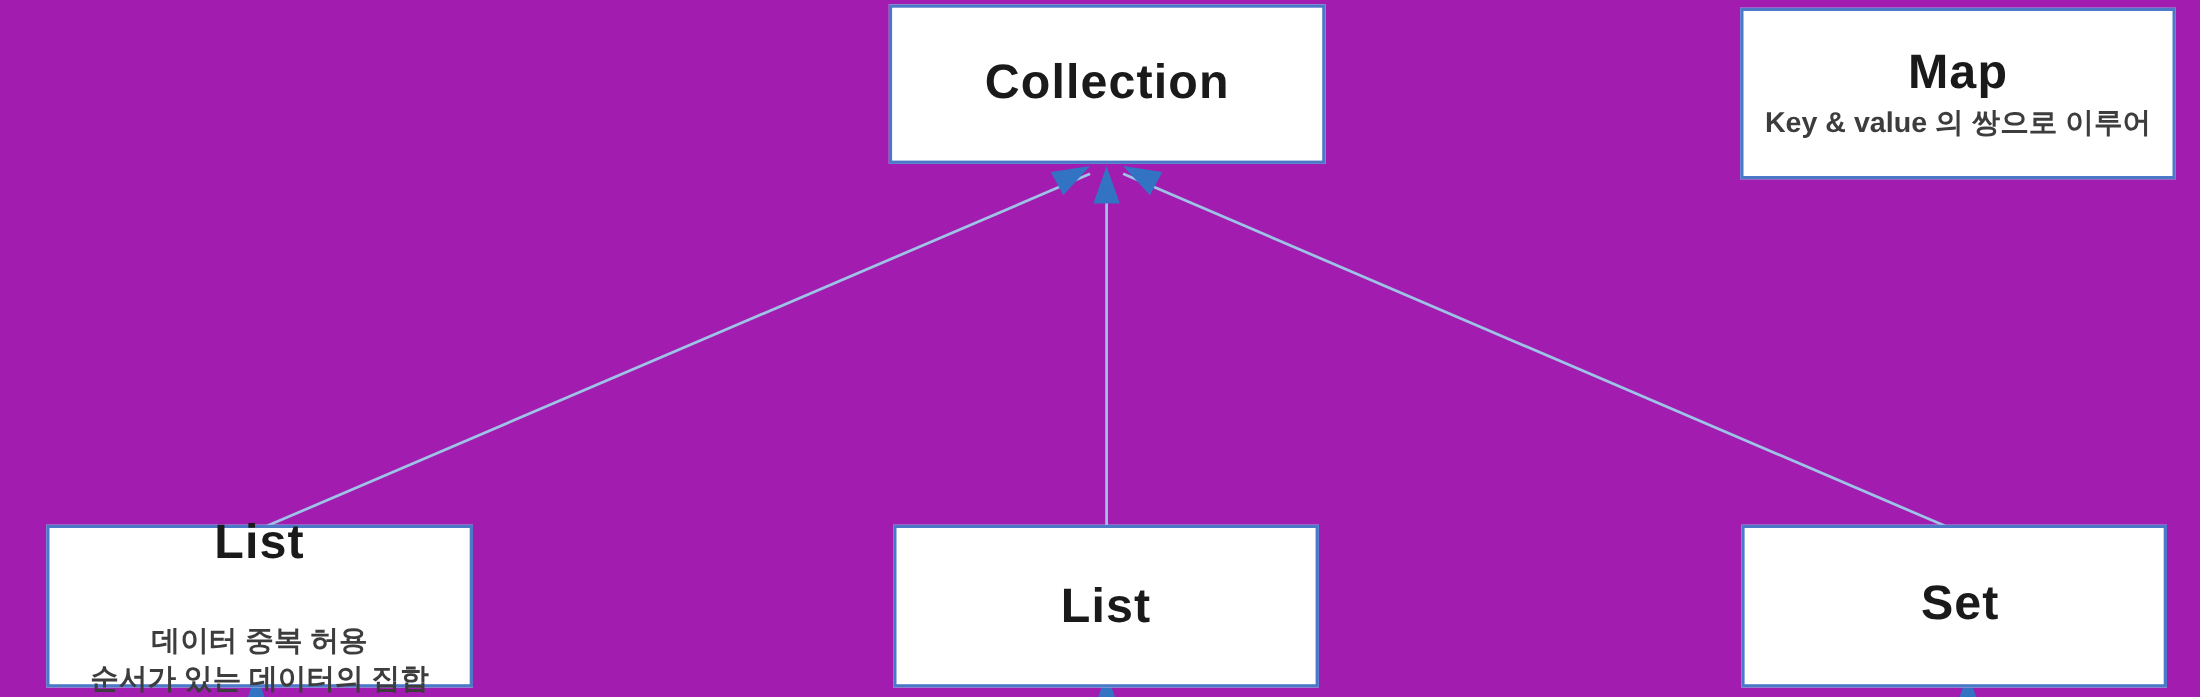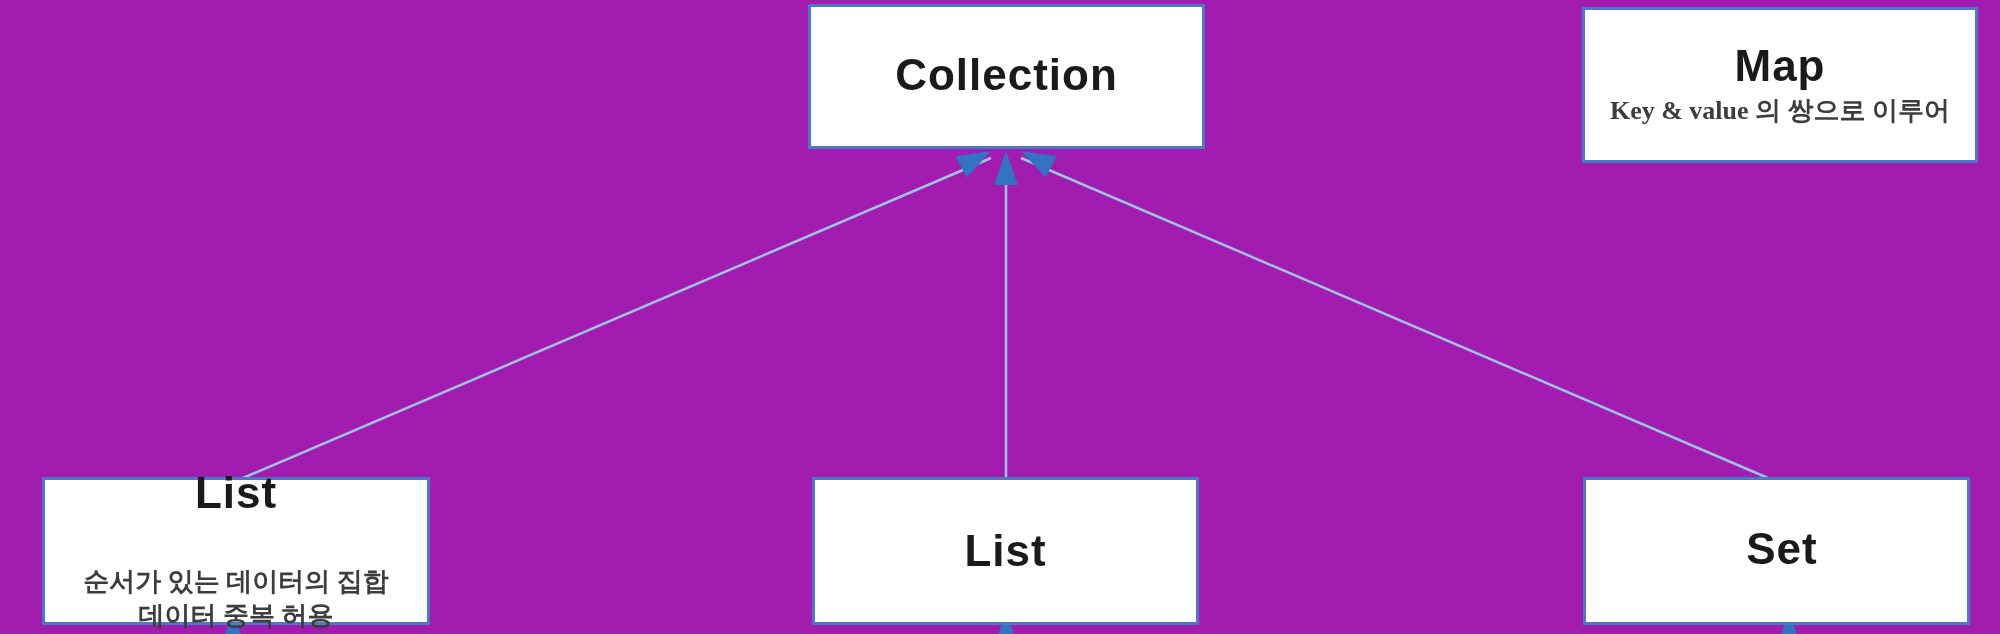--- a/index.html
+++ b/index.html
@@ -42,21 +42,20 @@
   }
   .node-sub {
     margin-top: 3px;
   }
   .node-sub div {
     font-size: 26px;
     font-weight: 600;
     color: #3d3d3d;
     line-height: 34px;
     white-space: nowrap;
-    font-family: Liberation Serif, serif;
   }
   #node-collection { left: 808px; top: 4px;   width: 397px; height: 145px; }
   #node-map        { left: 1582px; top: 7px;  width: 396px; height: 156px; }
   #node-list       { left: 42px;  top: 477px; width: 388px; height: 148px; gap: 44px; }
   #node-queue      { left: 812px; top: 477px; width: 387px; height: 148px; }
   #node-set        { left: 1583px; top: 477px; width: 387px; height: 148px; padding-left: 11px; }
 </style>
 </head>
 <body>
 
@@ -89,22 +88,22 @@
   <div class="node" id="node-map">
     <div class="node-title">Map</div>
     <div class="node-sub">
       <div>Key &amp; value 의 쌍으로 이루어</div>
     </div>
   </div>
 
   <div class="node" id="node-list">
     <div class="node-title">List</div>
     <div class="node-sub">
+      <div>데이터 중복 허용</div>
       <div>순서가 있는 데이터의 집합</div>
-      <div>데이터 중복 허용</div>
     </div>
   </div>
 
   <div class="node" id="node-queue">
     <div class="node-title">List</div>
   </div>
 
   <div class="node" id="node-set">
     <div class="node-title">Set</div>
     <div class="node-sub">

